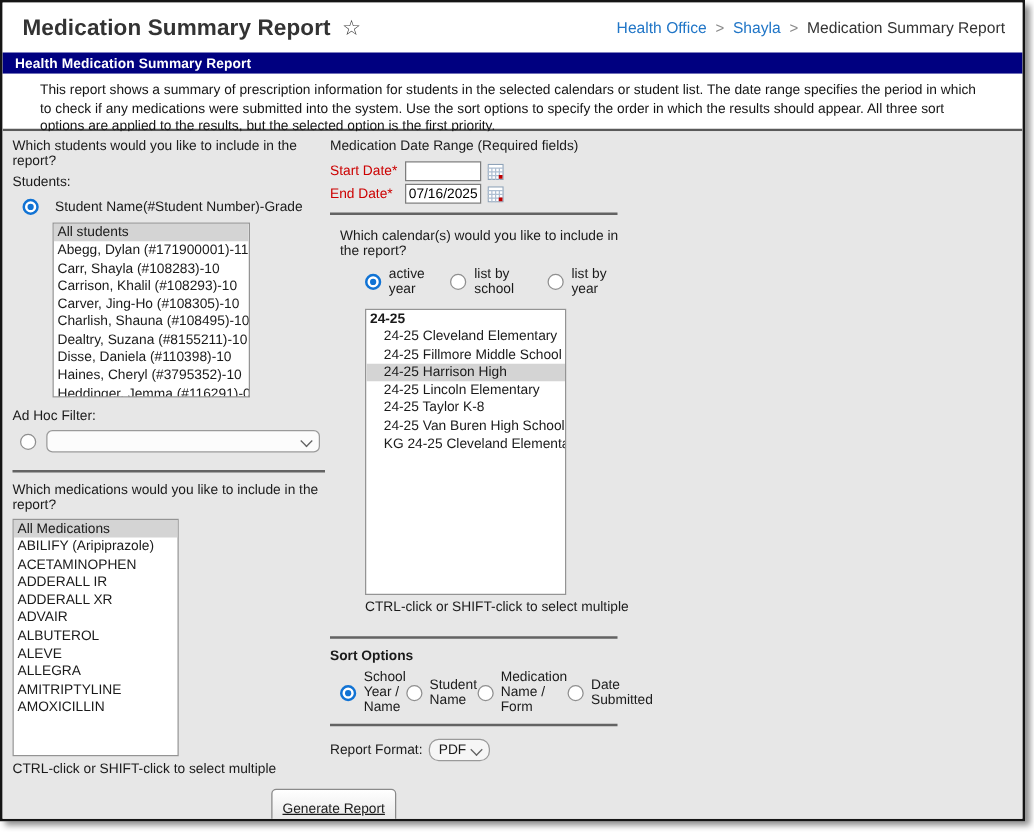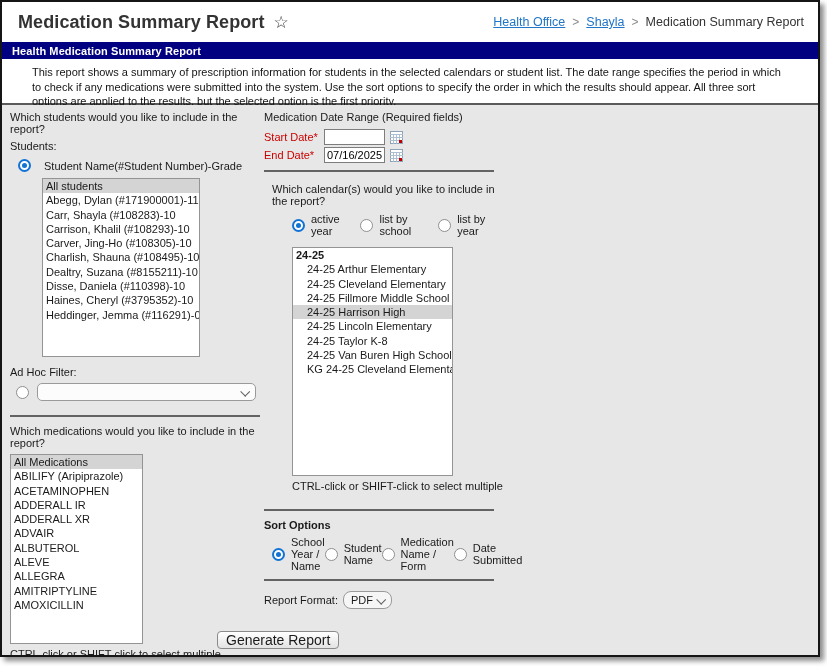--- a/index.html
+++ b/index.html
@@ -6,21 +6,21 @@
     font-family:"Liberation Sans","DejaVu Sans",sans-serif;-webkit-font-smoothing:antialiased;}
   .window{width:816px;height:653px;border:2px solid #151515;box-shadow:4px 4px 5px rgba(0,0,0,.45);
     background:#fff;position:relative;overflow:hidden;}
   
   .titlebar{height:40px;display:flex;align-items:center;justify-content:space-between;padding:0 14px 0 16px;background:#fff;}
   .title-wrap{display:flex;align-items:center;gap:9px;}
   .page-title{font-size:18px;font-weight:600;color:#333;letter-spacing:.1px;}
   .star{font-size:17px;color:#3a3a3a;cursor:pointer;line-height:1;}
   .breadcrumb{font-size:12.5px;display:flex;align-items:center;gap:7px;}
   .crumb{color:#333;}
-  .crumb.link{color:#2176c7;cursor:pointer;text-decoration:underline;}
+  .crumb.link{color:#2176c7;cursor:pointer;}
   .crumb.sep{color:#8a8a8a;font-size:12px;}
   
   .navybar{height:17px;background:#000080;color:#fff;font-size:11px;font-weight:bold;
     display:flex;align-items:center;padding-left:10px;letter-spacing:.1px;}
   
   .desc{background:#fff;border-bottom:2px solid #5a5a5a;height:38px;padding:6px 32px 0 30px;
     font-size:11px;color:#141414;line-height:14.5px;}
   
   .content{position:relative;background:#e7e7e7;height:554px;font-size:11px;color:#1a1a1a;}
   .col-left{position:absolute;left:8px;top:6px;width:252px;}
@@ -33,21 +33,21 @@
   .radio{width:13px;height:13px;border-radius:50%;background:#fff;border:1px solid #8f8f8f;
     box-sizing:border-box;position:relative;flex:0 0 13px;}
   .selected>.radio{border:2px solid #1173d4;}
   .selected>.radio::after{content:"";position:absolute;inset:2px;border-radius:50%;background:#1173d4;}
   
   .listbox{background:#fff;border:1px solid #949494;overflow:hidden;box-sizing:border-box;}
   .listbox .li{padding:1px 3px;line-height:12.3px;white-space:nowrap;cursor:pointer;}
   .listbox .li.selected{background:#d4d4d4;}
   .listbox .li.bold{font-weight:bold;}
   .listbox .li.indent{padding-left:14px;}
-  .student-list{margin:4px 0 0 32px;width:158px;height:179px;}
+  .student-list{margin:4px 0 0 32px;width:158px;height:140px;}
   .med-list{margin:5px 0 0 0;width:133px;height:190px;}
   .cal-list{margin:10px 0 0 28px;width:161px;height:229px;}
   .hint{margin-top:4px;color:#1a1a1a;}
   
   .divider{border:none;border-top:2px solid #636363;margin:0;}
   .dl{width:250px;margin-top:14px;}
   .dr{width:230px;}
   
   .adhoc-row{display:flex;align-items:center;gap:8px;margin:5px 0 0 6px;}
   .select-box{display:inline-flex;align-items:center;justify-content:space-between;
@@ -65,23 +65,23 @@
   .indent8{margin-left:8px;}
   .indent28{margin-left:28px;}
   .radio-group{display:flex;flex-direction:row;}
   .mt6{margin-top:6px;}
   .mt8{margin-top:8px;}
   .mt11{margin-top:11px;}
   .mt17{margin-top:17px;}
   .mt7{margin-top:7px;}
   .format-row{display:flex;align-items:center;gap:5px;margin-top:10px;}
   .format-select{width:49px;border-radius:8px;background:#f6f6f6;}
-  .generate-btn{position:absolute;left:215px;top:526px;height:18px;padding:0 8px;
-    font-size:14px;font-family:"Liberation Sans","DejaVu Sans",sans-serif;color:#1a1a1a;
-    border:1px solid #8a8a8a;border-radius:4px;background:linear-gradient(#ffffff,#e3e3e3);cursor:pointer;}
+  .generate-btn{position:absolute;left:215px;top:526px;height:32px;padding:0 8px;
+    font-size:11px;font-family:"Liberation Sans","DejaVu Sans",sans-serif;color:#1a1a1a;
+    border:1px solid #8a8a8a;border-radius:4px;background:linear-gradient(#ffffff,#e3e3e3);cursor:pointer;text-decoration:underline;}
 </style>
 </head>
 <body>
 
 <div class="window">
 
   <div class="titlebar">
     <div class="title-wrap">
       <span class="page-title">Medication Summary Report</span>
       <span class="star">☆</span>
@@ -194,21 +194,20 @@
           <span>list by school</span>
         </div>
           <div class="radio-row">
           <span class="radio"></span>
           <span>list by year</span>
         </div>
         </div>
 
       <div class="listbox cal-list">
           <div class="li bold">24-25</div>
-          <div class="li indent">24-25 Arthur Elementary</div>
           <div class="li indent">24-25 Cleveland Elementary</div>
           <div class="li indent">24-25 Fillmore Middle School</div>
           <div class="li indent selected">24-25 Harrison High</div>
           <div class="li indent">24-25 Lincoln Elementary</div>
           <div class="li indent">24-25 Taylor K-8</div>
           <div class="li indent">24-25 Van Buren High School</div>
           <div class="li indent">KG 24-25 Cleveland Elementary</div>
         </div>
       <div class="hint indent28">CTRL-click or SHIFT-click to select multiple</div>
 

